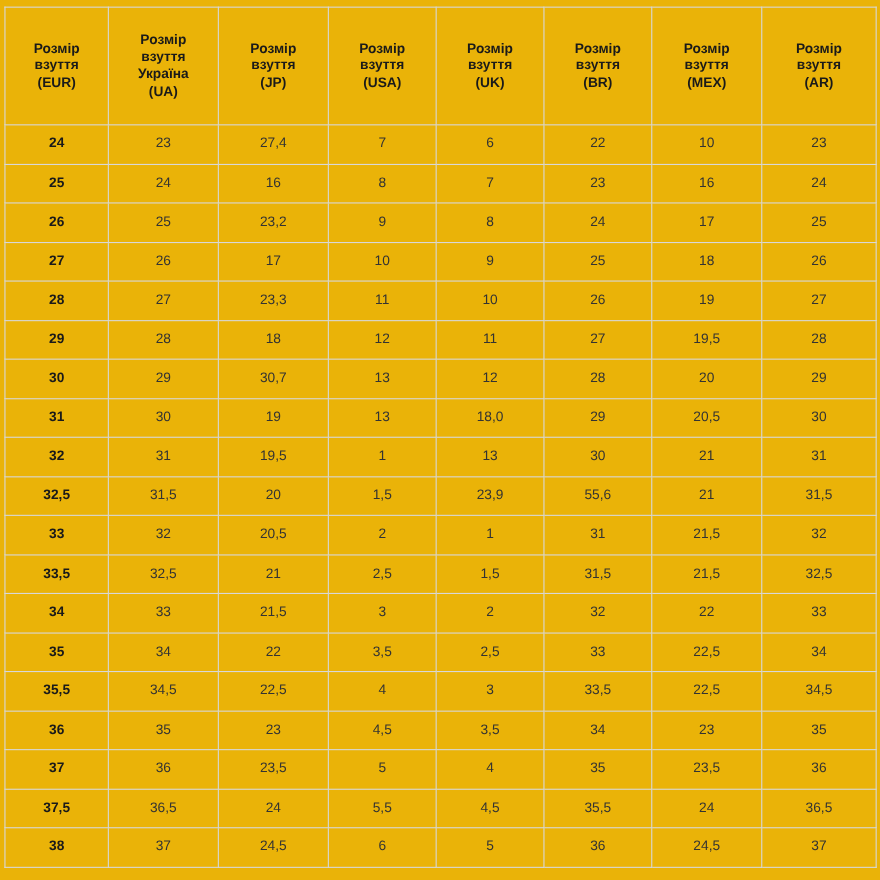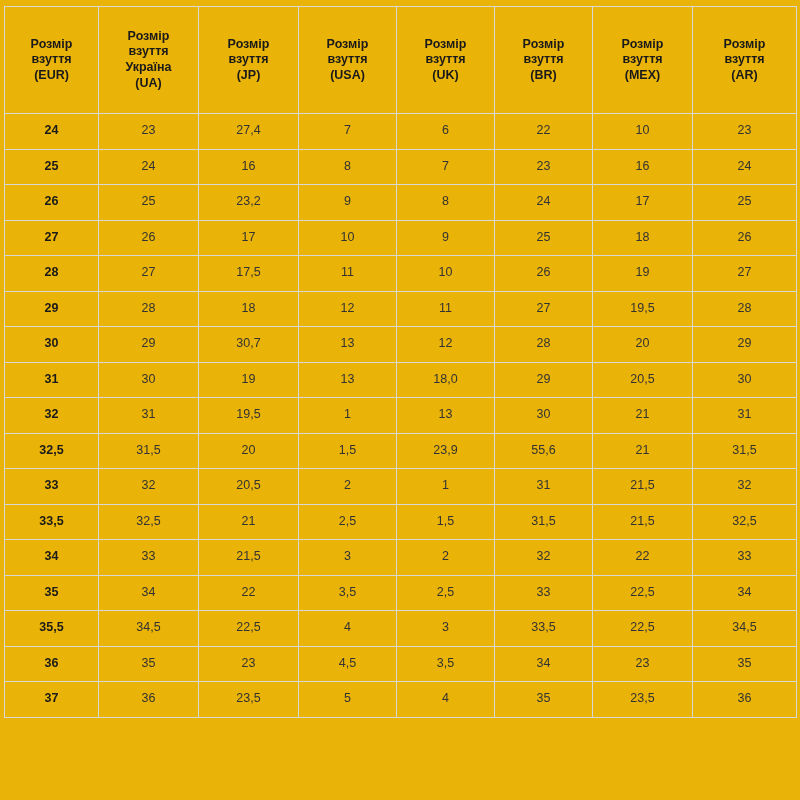--- a/index.html
+++ b/index.html
@@ -144,21 +144,21 @@
           <td>17</td>
           <td>10</td>
           <td>9</td>
           <td>25</td>
           <td>18</td>
           <td>26</td>
         </tr>
         <tr>
           <td class="first-col">28</td>
           <td>27</td>
-          <td>17,5</td>
+          <td>23,3</td>
           <td>11</td>
           <td>10</td>
           <td>26</td>
           <td>19</td>
           <td>27</td>
         </tr>
         <tr>
           <td class="first-col">29</td>
           <td>28</td>
           <td>18</td>
@@ -271,15 +271,35 @@
         <tr>
           <td class="first-col">37</td>
           <td>36</td>
           <td>23,5</td>
           <td>5</td>
           <td>4</td>
           <td>35</td>
           <td>23,5</td>
           <td>36</td>
         </tr>
+        <tr>
+          <td class="first-col">37,5</td>
+          <td>36,5</td>
+          <td>24</td>
+          <td>5,5</td>
+          <td>4,5</td>
+          <td>35,5</td>
+          <td>24</td>
+          <td>36,5</td>
+        </tr>
+        <tr>
+          <td class="first-col">38</td>
+          <td>37</td>
+          <td>24,5</td>
+          <td>6</td>
+          <td>5</td>
+          <td>36</td>
+          <td>24,5</td>
+          <td>37</td>
+        </tr>
       </tbody>
   </table>
 </div>
 
 </body></html>

